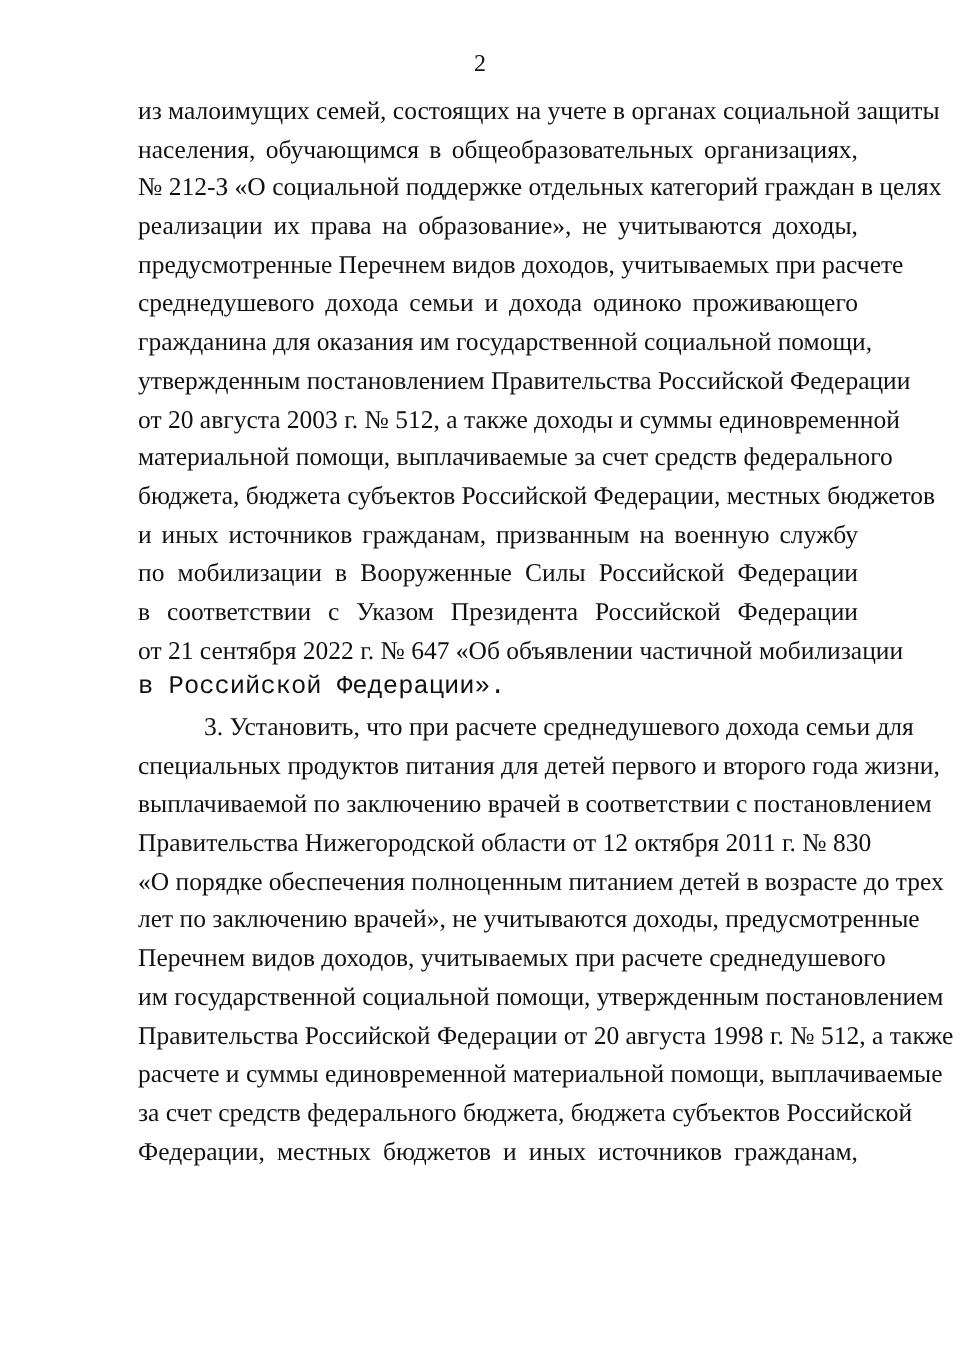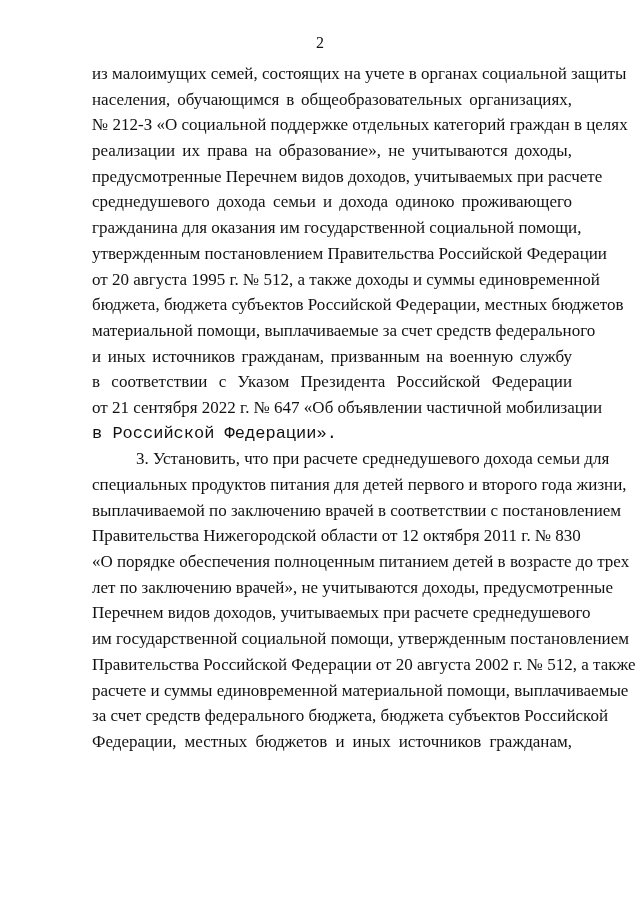--- a/index.html
+++ b/index.html
@@ -32,36 +32,37 @@
   <div class="body-text">
     <div>
       <span class="line">из малоимущих семей, состоящих на учете в органах социальной защиты</span>
       <span class="line">населения, обучающимся в общеобразовательных организациях,</span>
       <span class="line">№ 212-З «О социальной поддержке отдельных категорий граждан в целях</span>
       <span class="line">реализации их права на образование», не учитываются доходы,</span>
       <span class="line">предусмотренные Перечнем видов доходов, учитываемых при расчете</span>
       <span class="line">среднедушевого дохода семьи и дохода одиноко проживающего</span>
       <span class="line">гражданина для оказания им государственной социальной помощи,</span>
       <span class="line">утвержденным постановлением Правительства Российской Федерации</span>
-      <span class="line">от 20 августа 1995 г. № 512, а также доходы и суммы единовременной</span>
+      <span class="line">от 20 августа 2003 г. № 512, а также доходы и суммы единовременной</span>
+      <span class="line">материальной помощи, выплачиваемые за счет средств федерального</span>
       <span class="line">бюджета, бюджета субъектов Российской Федерации, местных бюджетов</span>
-      <span class="line">материальной помощи, выплачиваемые за счет средств федерального</span>
       <span class="line">и иных источников гражданам, призванным на военную службу</span>
+      <span class="line">по мобилизации в Вооруженные Силы Российской Федерации</span>
       <span class="line">в соответствии с Указом Президента Российской Федерации</span>
       <span class="line">от 21 сентября 2022 г. № 647 «Об объявлении частичной мобилизации</span>
       <span class="line last">в Российской Федерации».</span>
     </div>
     <div>
       <span class="line indent">3. Установить, что при расчете среднедушевого дохода семьи для</span>
       <span class="line">специальных продуктов питания для детей первого и второго года жизни,</span>
       <span class="line">выплачиваемой по заключению врачей в соответствии с постановлением</span>
       <span class="line">Правительства Нижегородской области от 12 октября 2011 г. № 830</span>
       <span class="line">«О порядке обеспечения полноценным питанием детей в возрасте до трех</span>
       <span class="line">лет по заключению врачей», не учитываются доходы, предусмотренные</span>
       <span class="line">Перечнем видов доходов, учитываемых при расчете среднедушевого</span>
       <span class="line">им государственной социальной помощи, утвержденным постановлением</span>
-      <span class="line">Правительства Российской Федерации от 20 августа 2002 г. № 512, а также</span>
+      <span class="line">Правительства Российской Федерации от 20 августа 1998 г. № 512, а также</span>
       <span class="line">расчете и суммы единовременной материальной помощи, выплачиваемые</span>
       <span class="line">за счет средств федерального бюджета, бюджета субъектов Российской</span>
       <span class="line">Федерации, местных бюджетов и иных источников гражданам,</span>
     </div>
   </div>
 </div>
 
 </body></html>

